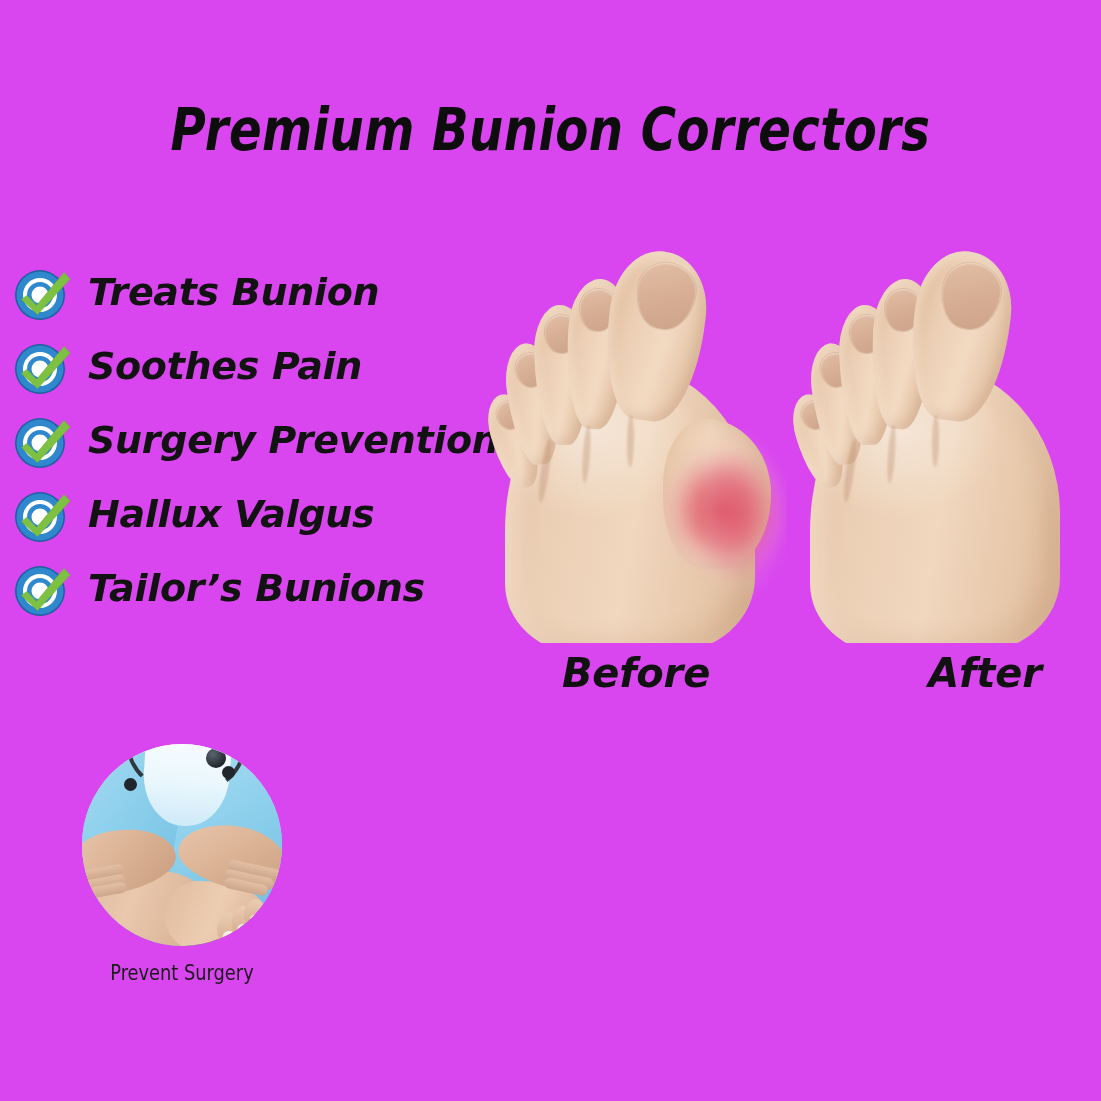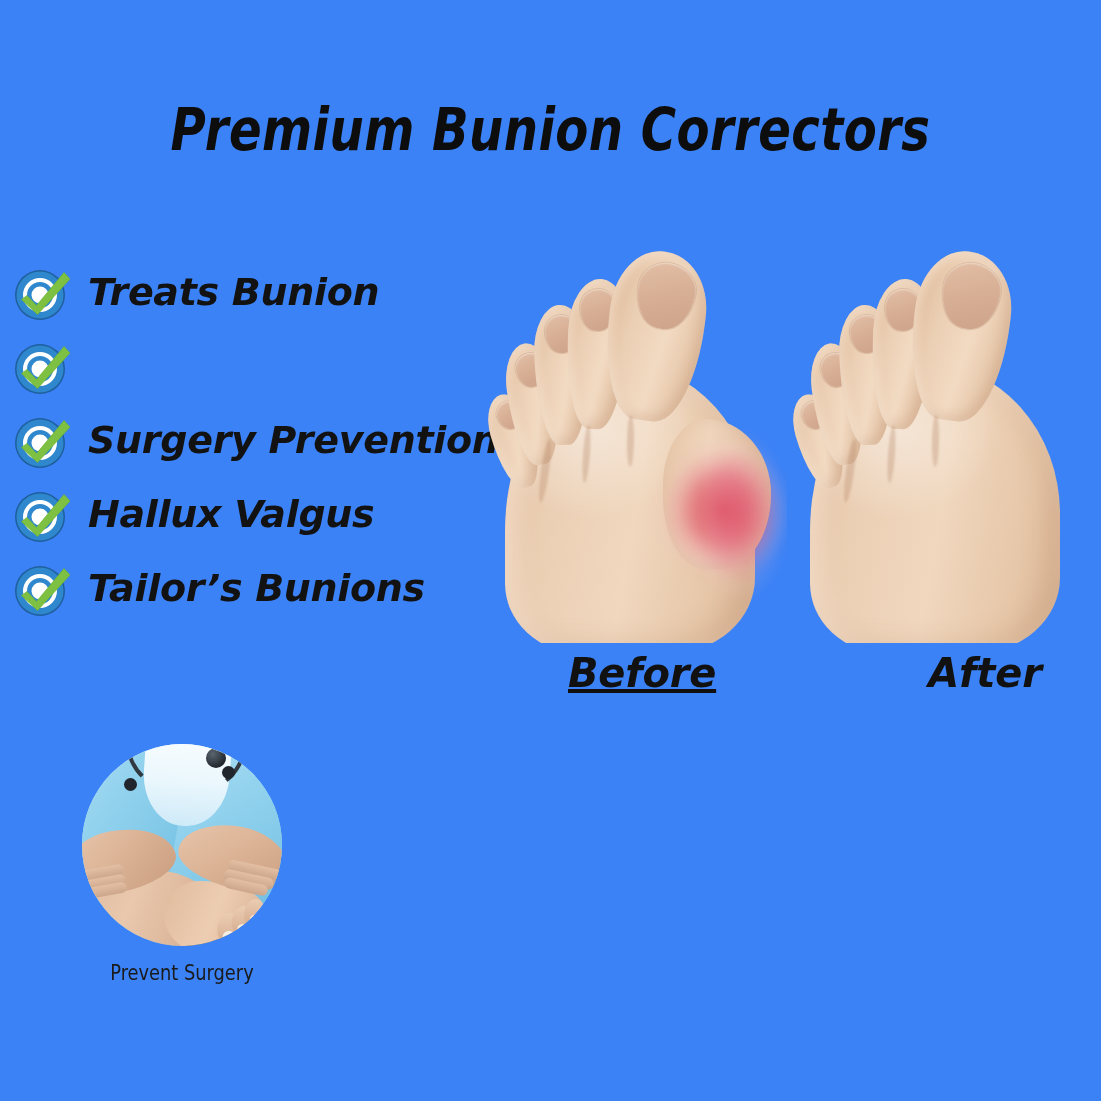--- a/index.html
+++ b/index.html
@@ -4,21 +4,21 @@
 <style>
   html, body {
     margin: 0;
     padding: 0;
     background: #ffffff;
   }
   #page {
     position: relative;
     width: 1101px;
     height: 1101px;
-    background: #3b82f6;
+    background: #d946ef;
     overflow: hidden;
     font-family: "Liberation Sans", sans-serif;
     -webkit-font-smoothing: antialiased;
   }
 
   
   #page-title {
     position: absolute;
     left: 0;
     top: 96px;
@@ -212,21 +212,21 @@
     position: absolute;
     top: 650px;
     font-family: "DejaVu Sans", sans-serif;
     font-size: 40px;
     font-weight: bold;
     font-style: italic;
     color: #111111;
     white-space: nowrap;
     letter-spacing: -0.2px;
   }
-  #caption-before { left: 568px; width: 200px; text-align: left; text-decoration: underline; }
+  #caption-before { left: 536px; width: 200px; text-align: center; }
   #caption-after  { left: 905px; width: 160px; text-align: center; }
 
   
   #bottom-row {
     position: absolute;
     left: 0;
     top: 742px;
     width: 1050px;
     height: 260px;
   }
@@ -489,20 +489,21 @@
         <svg viewBox="0 0 56 56" width="56" height="56" aria-hidden="true">
           <circle cx="26" cy="29" r="25" fill="#1f5f9e"></circle>
           <circle cx="26" cy="29" r="23.5" fill="#2f87cd"></circle>
           <circle cx="26" cy="29" r="17" fill="#ffffff"></circle>
           <circle cx="26" cy="29" r="13" fill="#2f87cd"></circle>
           <circle cx="26" cy="29" r="8.5" fill="#ffffff"></circle>
           <path d="M13 29.5 L22.5 39.5 L50 6.5 L56 13 L23.5 48.5 L7.5 33.5 Z" fill="#7ec142"></path>
           <path d="M13 29.5 L22.5 39.5 L50 6.5 L56 13 L23.5 48.5 L7.5 33.5 Z" fill="none" stroke="#6db534" stroke-width="0.7"></path>
         </svg>
       </span>
+      <span class="feature-label">Soothes Pain</span>
     </div>
 
     <div class="feature-row">
       <span class="feature-icon">
         <svg viewBox="0 0 56 56" width="56" height="56" aria-hidden="true">
           <circle cx="26" cy="29" r="25" fill="#1f5f9e"></circle>
           <circle cx="26" cy="29" r="23.5" fill="#2f87cd"></circle>
           <circle cx="26" cy="29" r="17" fill="#ffffff"></circle>
           <circle cx="26" cy="29" r="13" fill="#2f87cd"></circle>
           <circle cx="26" cy="29" r="8.5" fill="#ffffff"></circle>

